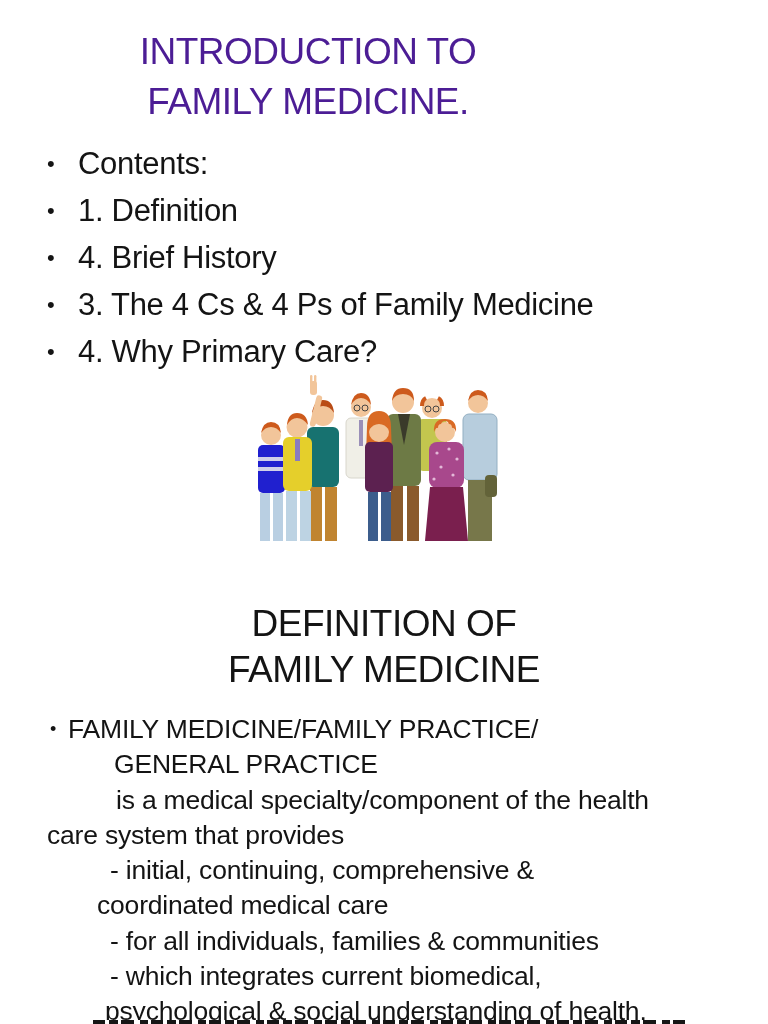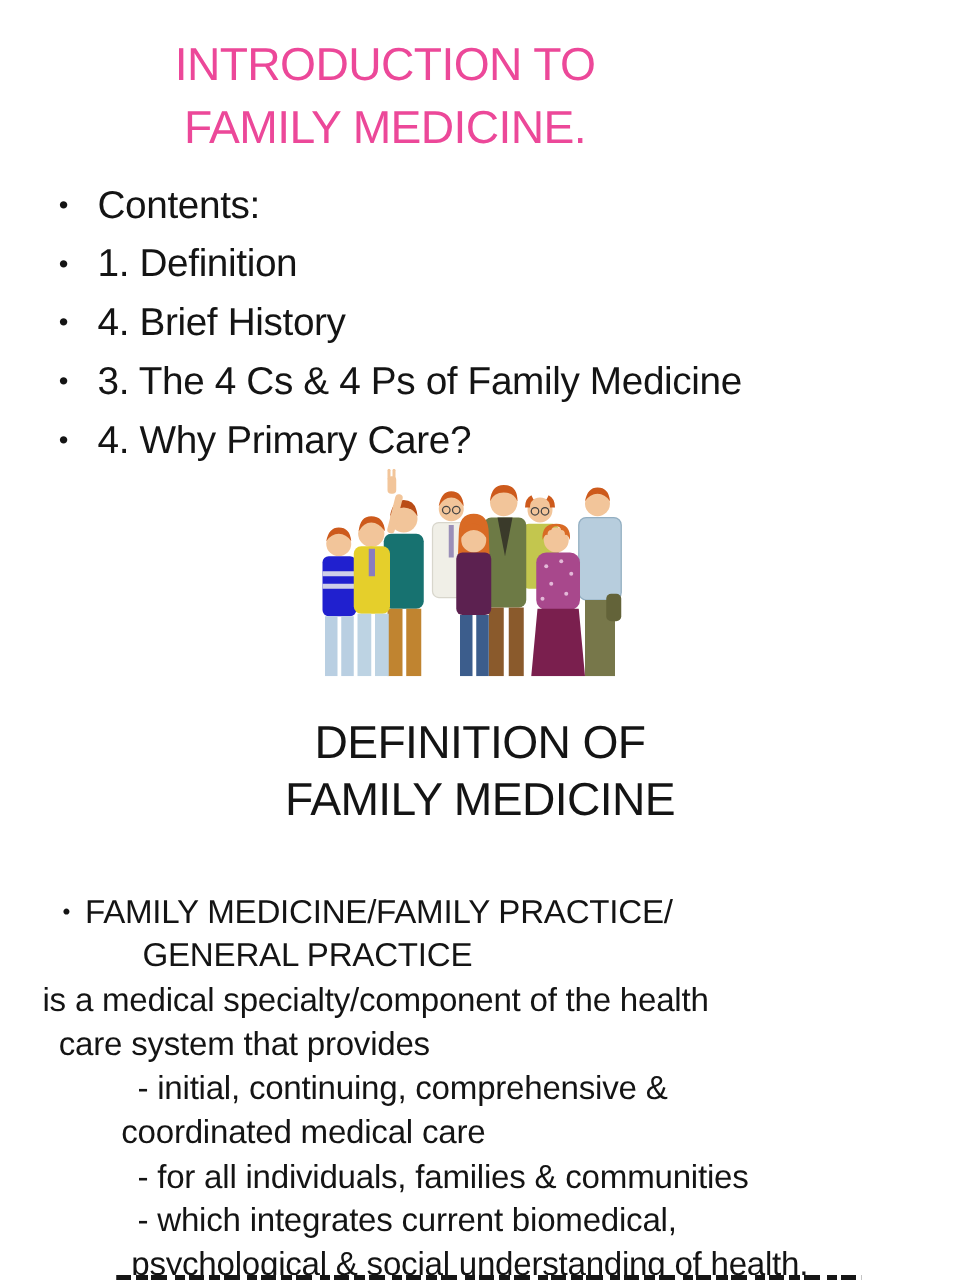--- a/index.html
+++ b/index.html
@@ -11,21 +11,21 @@
     font-family:"Liberation Sans","DejaVu Sans",sans-serif;
     color:#141414;
   }
   
   .title1{
     position:absolute;top:27px;left:0;width:616px;
     text-align:center;
     font-size:37px;line-height:50px;
     letter-spacing:-0.5px;
     font-weight:400;
-    color:#ec4899;
+    color:#4c1d95;
   }
   .list1{
     position:absolute;top:140px;left:0;width:768px;
   }
   .list1 .row{
     position:relative;
     height:47px;
     font-size:31px;
     letter-spacing:-0.3px;
     line-height:47px;
@@ -38,21 +38,21 @@
     line-height:inherit;
     color:#141414;
   }
   
   .family-img{
     position:absolute;left:257px;top:375px;
     width:242px;height:166px;
   }
   
   .title2{
-    position:absolute;top:571px;left:0;width:768px;
+    position:absolute;top:601px;left:0;width:768px;
     text-align:center;
     font-size:37px;line-height:46px;
     letter-spacing:-0.5px;
     font-weight:400;
   }
   .body2{
     position:absolute;top:712px;left:0;width:768px;
   }
   .body2 .bline{
     position:relative;
@@ -61,21 +61,21 @@
     font-size:26.5px;
     letter-spacing:-0.2px;
     white-space:nowrap;
   }
   .body2 .dot2{
     position:absolute;left:50px;top:0;
     font-size:18px;line-height:35.3px;
   }
   .ind0{padding-left:68px;}
   .ind1{padding-left:114px;}
-  .ind2{padding-left:34px;}
+  .ind2{padding-left:116px;}
   .ind3{padding-left:47px;}
   .ind4{padding-left:110px;}
   .ind5{padding-left:97px;}
   .ind6{padding-left:105px;}
   
   .cutoff{
     position:absolute;left:93px;bottom:0;
     width:596px;height:4px;
     background:repeating-linear-gradient(90deg,
       #161616 0 12px,#ffffff 12px 16px,

